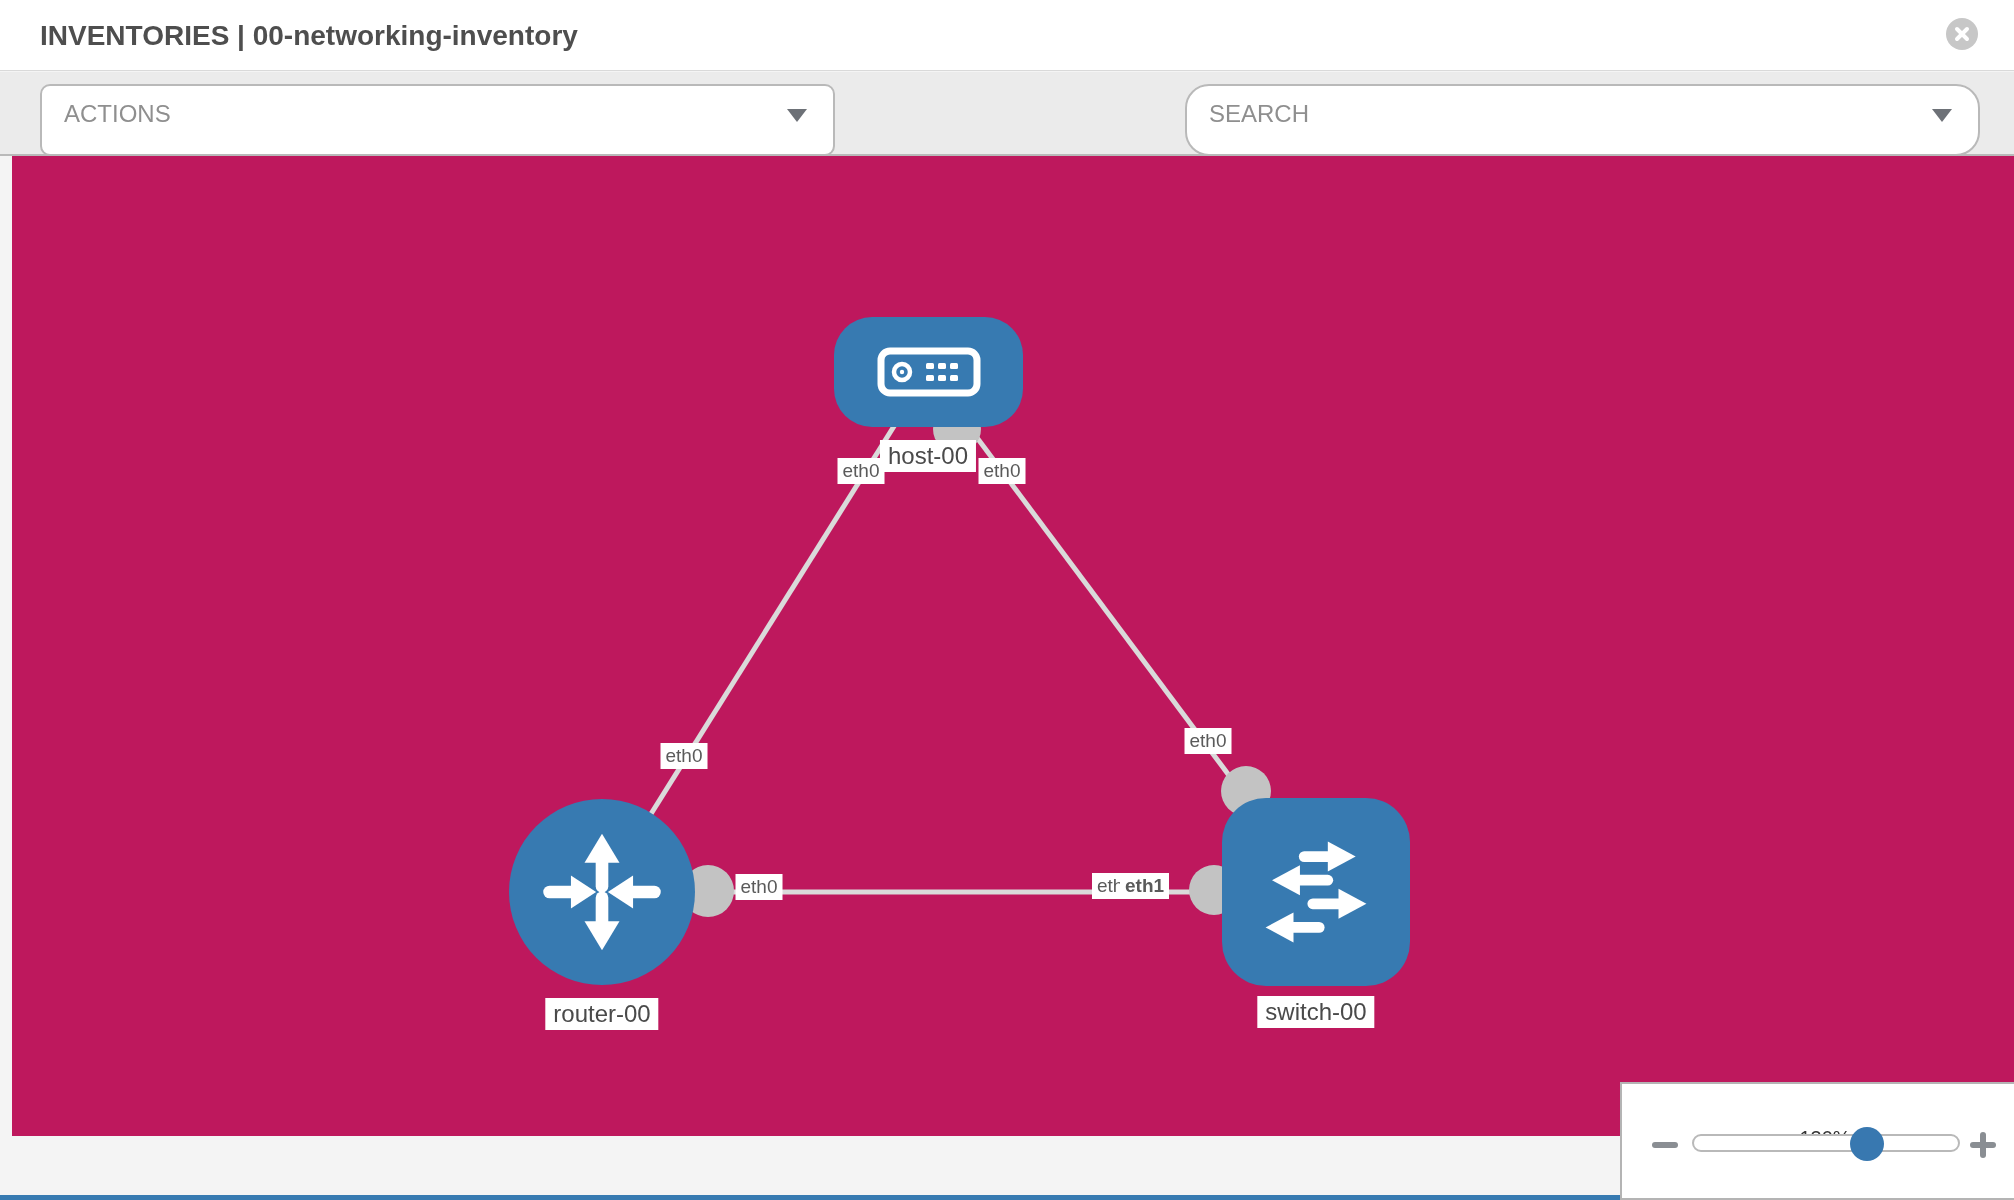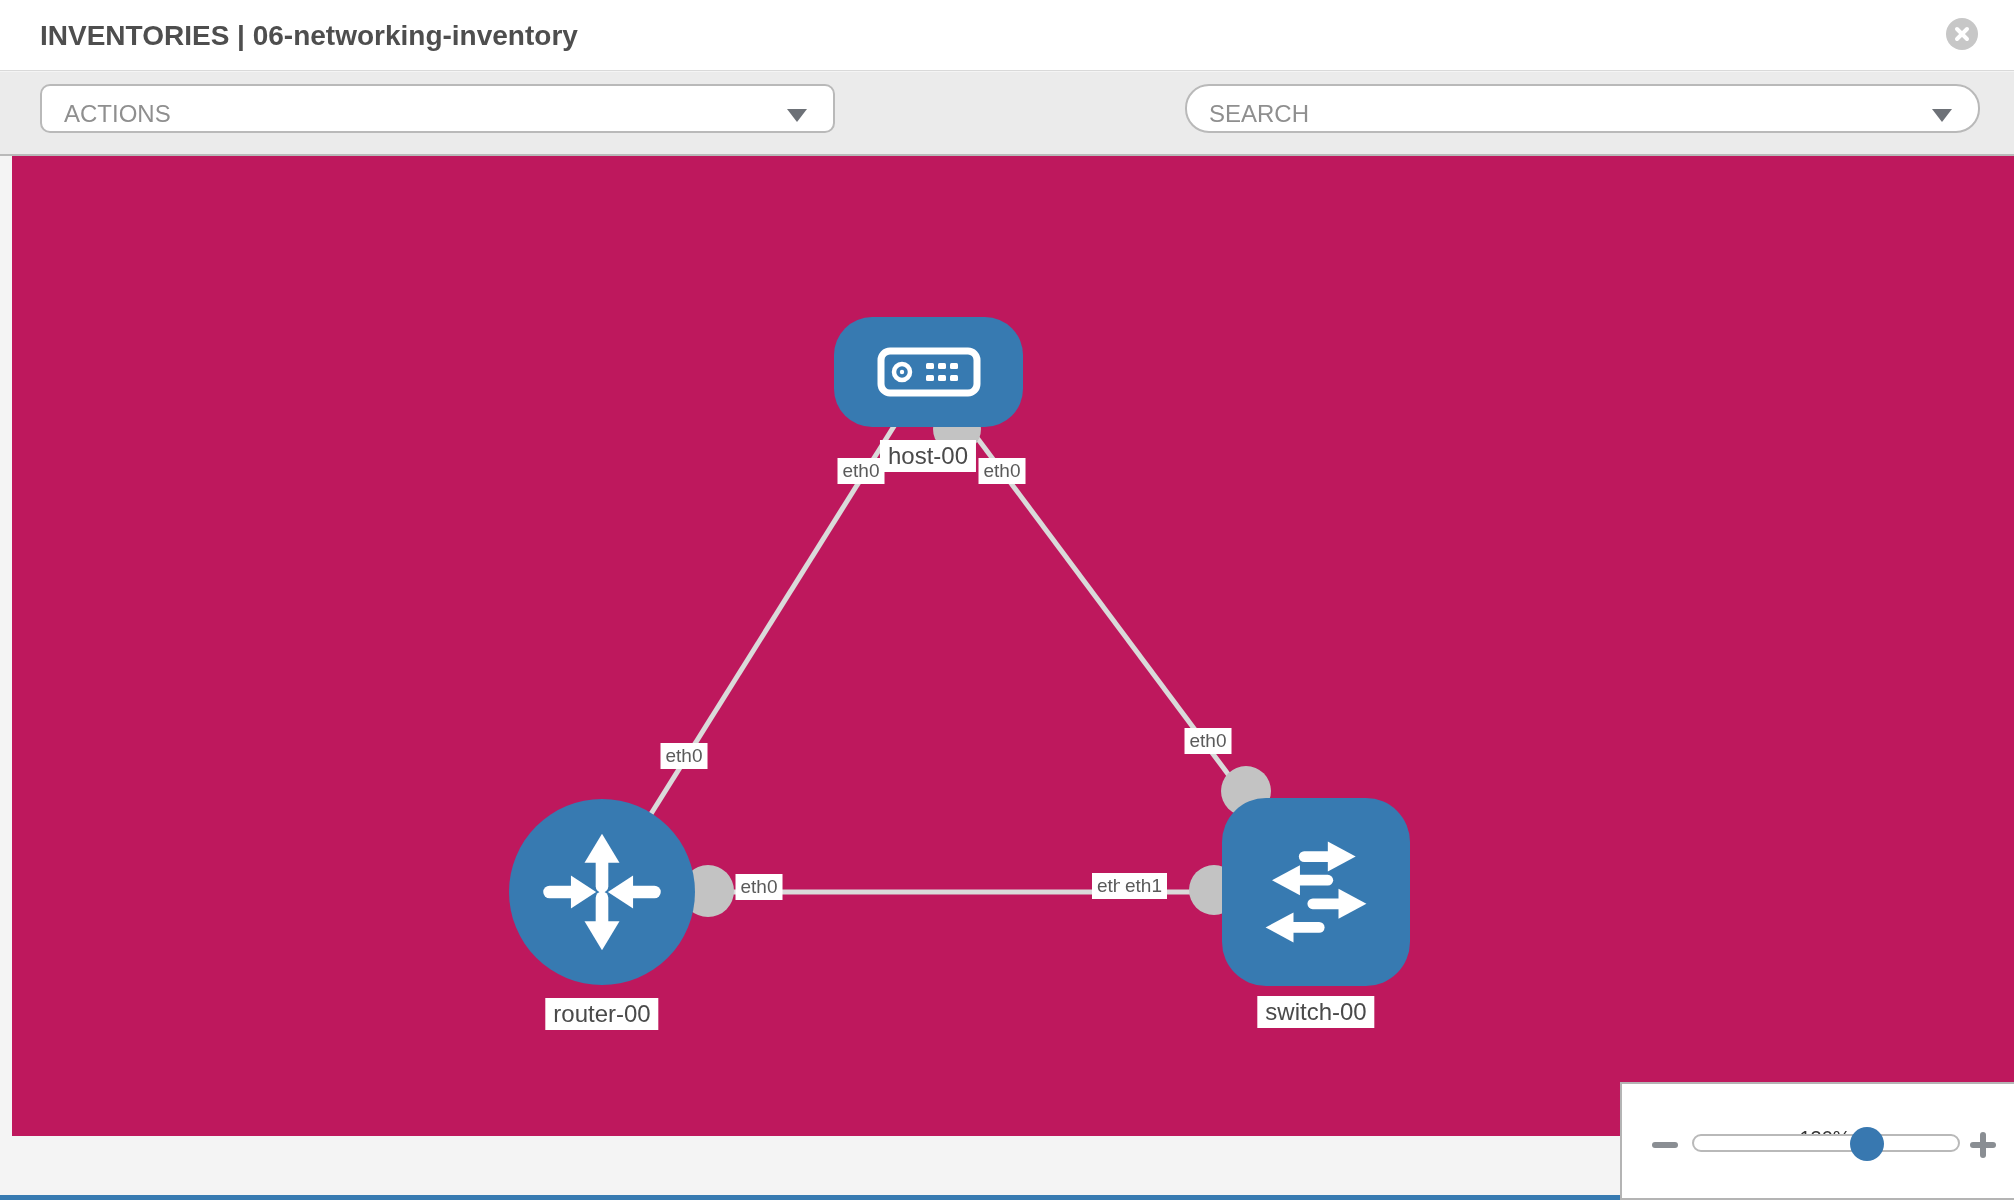--- a/index.html
+++ b/index.html
@@ -19,21 +19,21 @@
   .close-btn{
     position:absolute;left:1946px;top:18px;width:32px;height:32px;border-radius:50%;
     background:#c7c7c7;cursor:pointer;display:flex;align-items:center;justify-content:center;
   }
   
   .toolbar{
     position:absolute;left:0;top:72px;width:2014px;height:84px;background:#ebebeb;
     border-bottom:2px solid #b9b9b9;box-sizing:border-box;
   }
   .dd{
-    position:absolute;top:12px;height:49px;width:795px;background:#ffffff;
+    position:absolute;top:12px;height:72px;width:795px;background:#ffffff;
     border:2px solid #b9b9b9;border-radius:10px;box-sizing:border-box;cursor:pointer;
   }
   .dd .dd-label{
     position:absolute;left:22px;top:0;height:55px;line-height:55px;
     font-size:24px;color:#8f8f8f;white-space:nowrap;
   }
   .caret{
     position:absolute;right:26px;top:23px;width:0;height:0;
     border-left:10px solid transparent;border-right:10px solid transparent;
     border-top:13px solid #6d7177;
@@ -86,21 +86,21 @@
     background:#3878b0;cursor:grab;
   }
   .bottom-strip{
     position:absolute;left:0;bottom:0;width:2014px;height:5px;background:#377ab1;z-index:5;
   }
 </style>
 </head>
 <body>
 
 <div class="header">
-  <div class="header-title">INVENTORIES | 06-networking-inventory</div>
+  <div class="header-title">INVENTORIES | 00-networking-inventory</div>
   <div class="close-btn">
     <svg width="18" height="18" viewBox="0 0 18 18">
       <line x1="4" y1="4" x2="14" y2="14" stroke="#ffffff" stroke-width="4" stroke-linecap="round"></line>
       <line x1="14" y1="4" x2="4" y2="14" stroke="#ffffff" stroke-width="4" stroke-linecap="round"></line>
     </svg>
   </div>
 </div>
 
 <div class="toolbar">
   <div class="dd" style="left:40px;">
@@ -188,21 +188,21 @@
       </g>
     </svg>
   </div>
 
   <div class="chip cx" style="left:849px;top:302px;">eth0</div>
   <div class="chip cx" style="left:990px;top:302px;">eth0</div>
   <div class="chip cx" style="left:672px;top:587px;">eth0</div>
   <div class="chip cx" style="left:1196px;top:572px;">eth0</div>
   <div class="chip cx" style="left:747px;top:718px;">eth0</div>
   <div class="chip chip-clip" style="left:1080px;top:717px;z-index:4;">eth0</div>
-  <div class="chip" style="left:1108px;top:717px;z-index:5;">eth1</div>
+  <div class="chip" style="left:1108px;top:717px;z-index:5;font-weight:bold;">eth1</div>
 
   <div class="chip chip-node cx" style="left:916px;top:284px;">host-00</div>
   <div class="chip chip-node cx" style="left:590px;top:842px;">router-00</div>
   <div class="chip chip-node cx" style="left:1304px;top:840px;text-align:right;">switch-00</div>
 </div>
 
 <div class="bottom-strip"></div>
 
 <div class="zoom-panel">
   <div class="zoom-level">130%</div>

